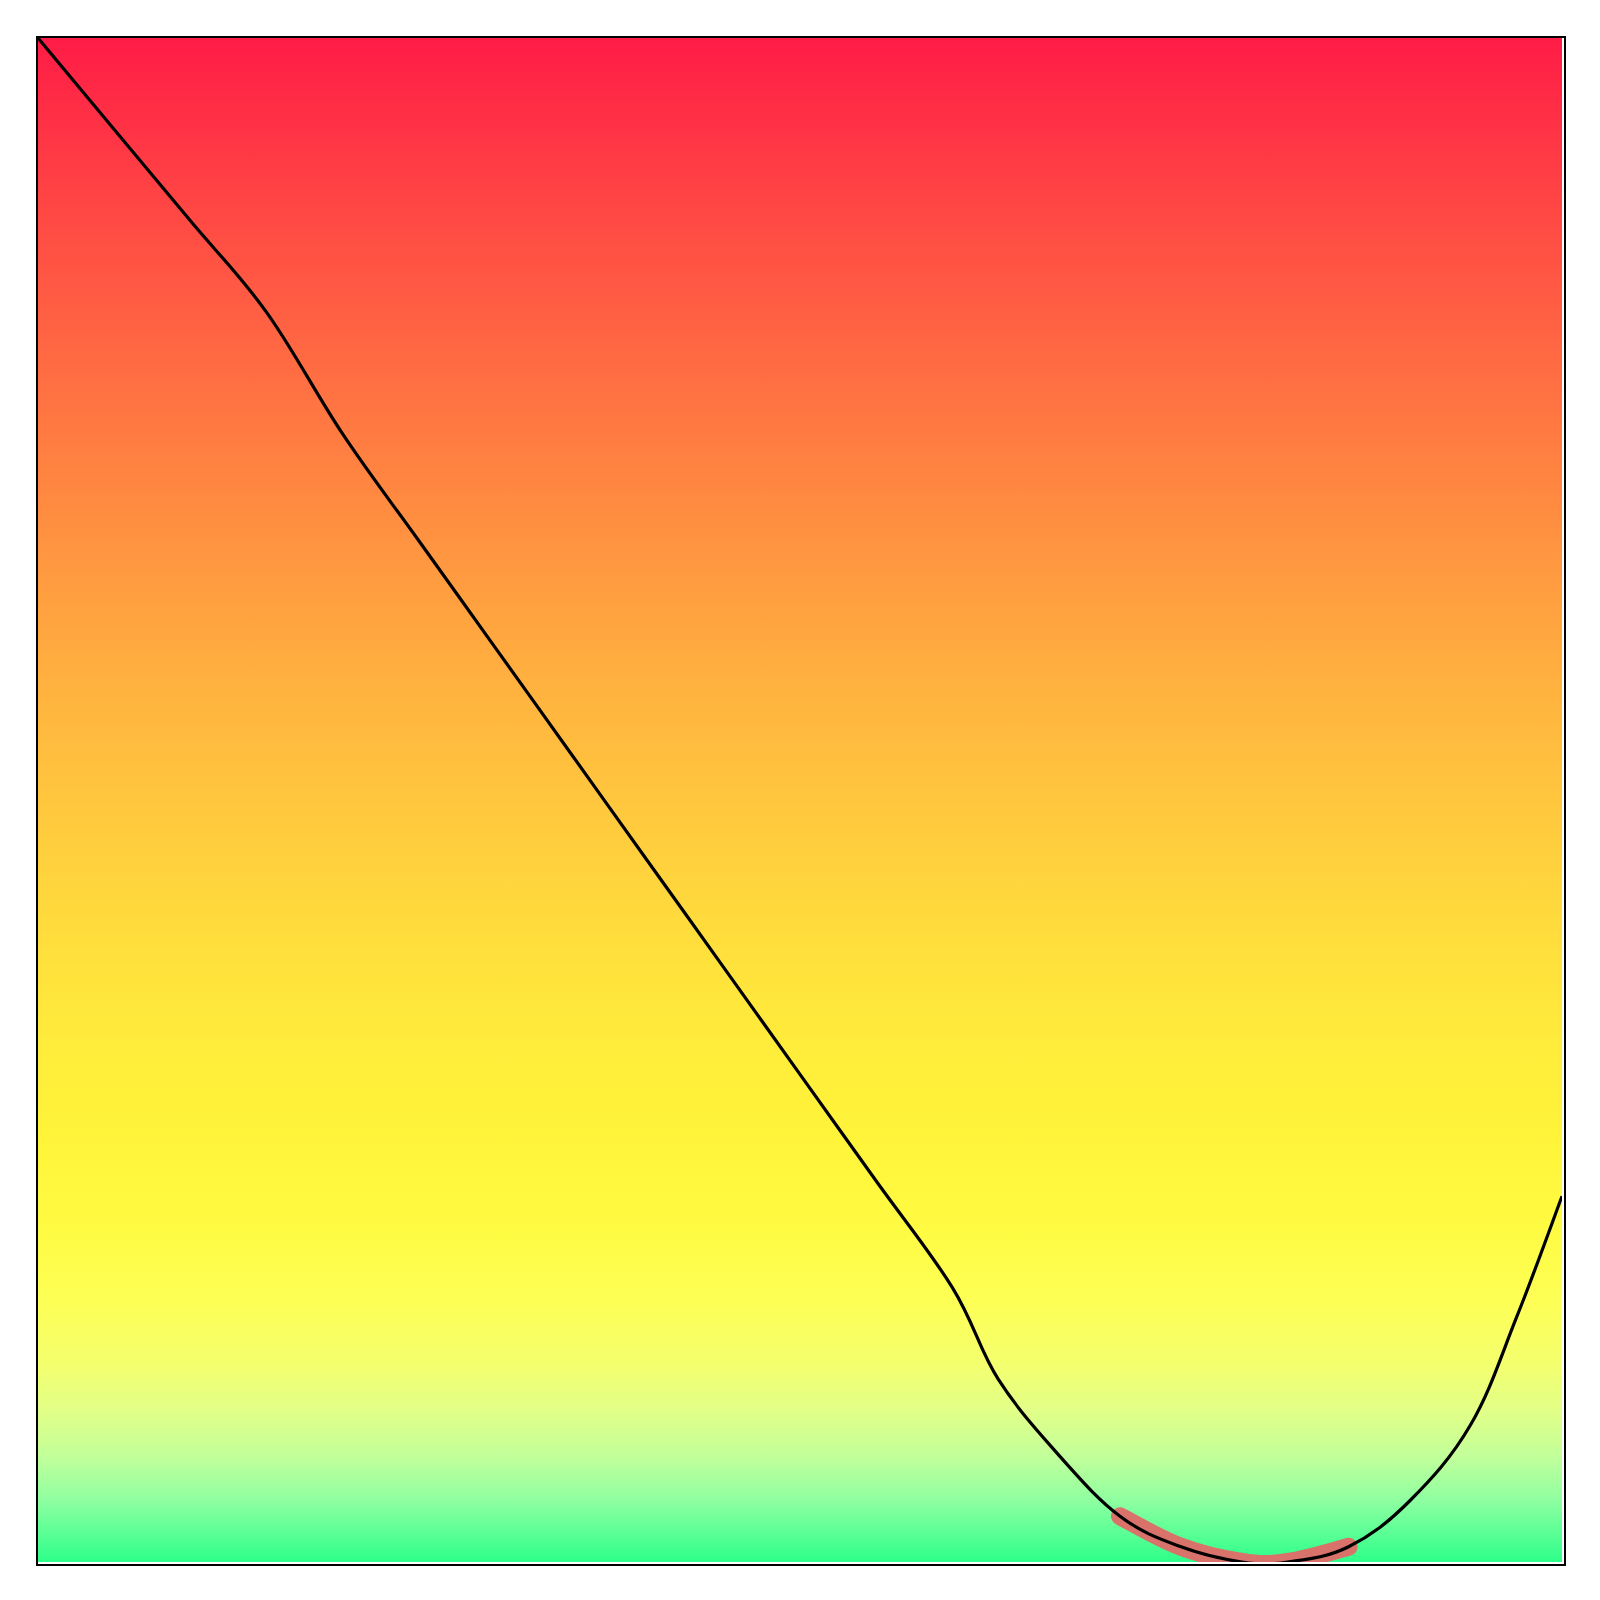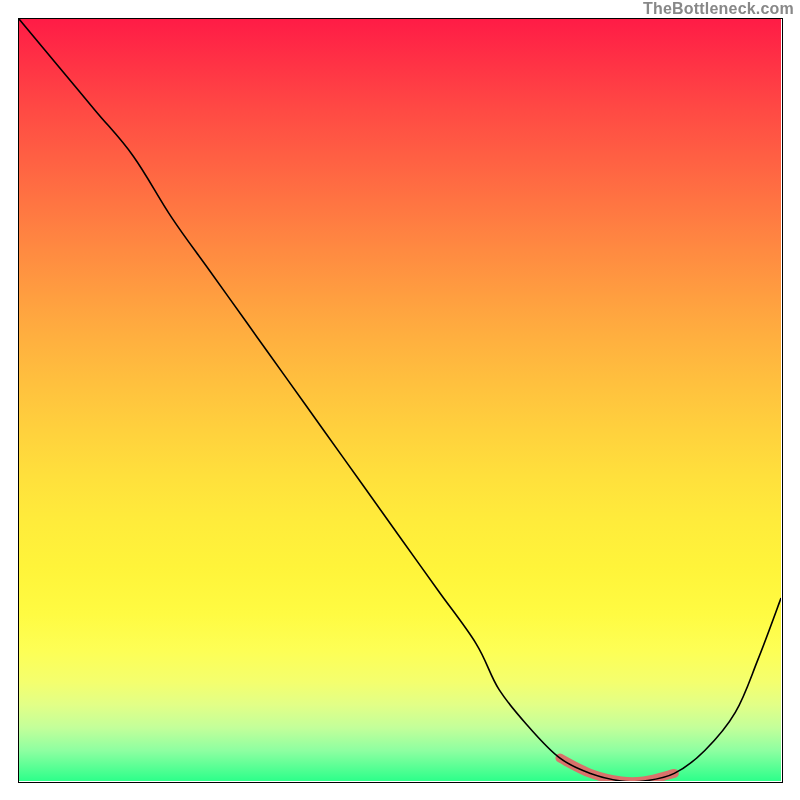--- a/index.html
+++ b/index.html
@@ -78,14 +78,13 @@
 </head>
 <body>
 
 <div class="chart-wrap">
   <div class="plot-area"></div>
   <svg class="curve-svg" viewBox="0 0 762 762" preserveAspectRatio="none">
     <path id="trough-path" fill="none" stroke="#d9726b" stroke-width="9" stroke-linecap="round" d="M 541.0 739.1 C 546.5 741.9, 560.5 750.3, 571.5 754.4 C 582.5 758.5, 592.4 760.6, 602.0 762.0 C 611.6 763.4, 615.2 763.4, 624.8 762.0 C 634.4 760.6, 649.8 755.8, 655.3 754.4"></path>
     <path id="curve-path" fill="none" stroke="#000" stroke-width="1.6" d="M 0.0 0.0 C 6.9 8.2, 24.4 29.3, 38.1 45.7 C 51.8 62.2, 62.5 75.0, 76.2 91.4 C 89.9 107.9, 100.6 118.0, 114.3 137.2 C 128.0 156.4, 138.7 177.5, 152.4 198.1 C 166.1 218.7, 176.8 232.3, 190.5 251.5 C 204.2 270.7, 214.9 285.6, 228.6 304.8 C 242.3 324.0, 253.0 338.9, 266.7 358.1 C 280.4 377.3, 291.1 392.3, 304.8 411.5 C 318.5 430.7, 329.2 445.6, 342.9 464.8 C 356.6 484.0, 367.3 499.0, 381.0 518.2 C 394.7 537.4, 405.4 552.3, 419.1 571.5 C 432.8 590.7, 446.2 607.0, 457.2 624.8 C 468.2 642.7, 470.5 655.5, 480.1 670.6 C 489.7 685.6, 499.6 696.3, 510.5 708.7 C 521.5 721.0, 530.0 730.9, 541.0 739.1 C 552.0 747.4, 560.5 750.3, 571.5 754.4 C 582.5 758.5, 592.4 760.6, 602.0 762.0 C 611.6 763.4, 615.2 763.4, 624.8 762.0 C 634.4 760.6, 644.3 759.9, 655.3 754.4 C 666.3 748.9, 674.8 742.5, 685.8 731.5 C 696.8 720.5, 706.7 709.9, 716.3 693.4 C 725.9 677.0, 730.9 660.7, 739.1 640.1 C 747.4 619.5, 757.9 590.1, 762.0 579.1"></path>
   </svg>
   <div class="frame"></div>
-  <div class="watermark">TheBottleneck.com</div>
 </div>
 
 </body></html>

